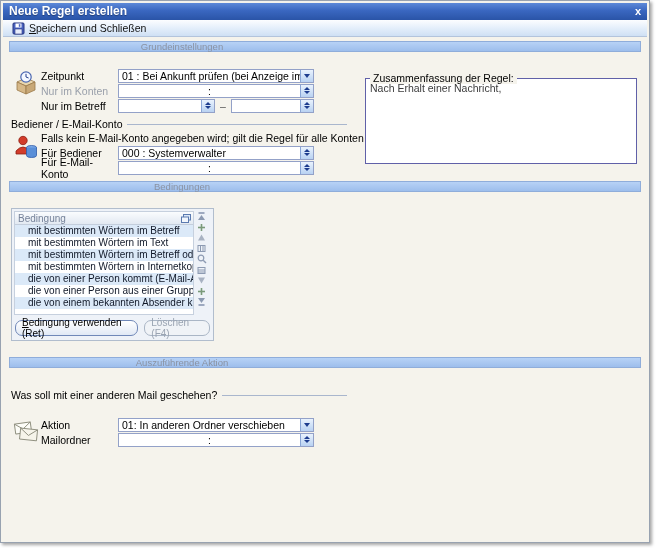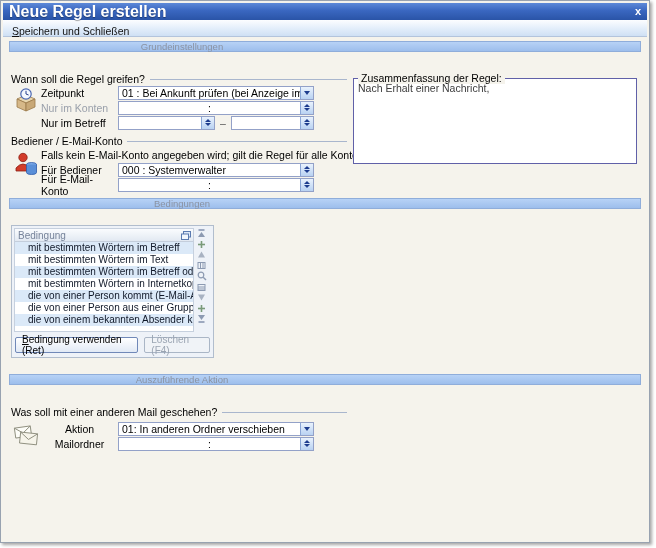--- a/index.html
+++ b/index.html
@@ -9,29 +9,29 @@
     background:#f5f3ec; border:1px solid #98a2b0;
     box-shadow:2px 2px 3px rgba(0,0,0,.35);
     padding:2px;
   }
   
   .titlebar {
     height:17px; position:relative;
     background:linear-gradient(180deg,#5d89d8 0%, #3a67c0 45%, #2a54a7 100%);
     display:flex; align-items:center; padding:0 6px;
   }
-  .titlebar .title { color:#fff; font-size:16px; font-weight:bold; line-height:17px; text-shadow:0 1px 1px rgba(0,0,0,.35); }
+  .titlebar .title { color:#fff; font-size:12px; font-weight:bold; line-height:17px; text-shadow:0 1px 1px rgba(0,0,0,.35); }
   .titlebar .close { position:absolute; right:6px; top:0; color:#fff; font-size:11px; font-weight:bold; line-height:17px; cursor:default; }
   
   .toolbar {
     height:17px; display:flex; align-items:center; padding-left:5px;
     background:linear-gradient(180deg,#fcfdff 0%, #e2edfa 55%, #cfe0f4 100%);
     border-bottom:1px solid #b3c4dc;
   }
-  .tbtn { display:flex; align-items:center; gap:4px; height:15px; padding:0 4px;flex-direction:column; }
+  .tbtn { display:flex; align-items:center; gap:4px; height:15px; padding:0 4px; }
   .tbtn .lbl { font-size:10.5px; color:#111; display:inline-block; }
   .tbtn .lbl::first-letter { text-decoration:underline; }
   
   .secbar {
     height:11px; margin:4px 6px 16px 6px; position:relative;
     background:linear-gradient(180deg,#b7d2f6 0%, #9dbeec 100%);
     border:1px solid #8fadda;
   }
   .secbar span {
     position:absolute; left:172px; transform:translateX(-50%);
@@ -62,47 +62,47 @@
   }
   .arr-dn { width:0; height:0; border-left:3.5px solid transparent; border-right:3.5px solid transparent; border-top:4px solid #1d3c8e; }
   .tri-up { width:0; height:0; border-left:3px solid transparent; border-right:3px solid transparent; border-bottom:3.5px solid #1d3c8e; }
   .tri-dn { width:0; height:0; border-left:3px solid transparent; border-right:3px solid transparent; border-top:3.5px solid #1d3c8e; }
   .zwrap { display:flex; align-items:center; width:196px; }
   .zwrap .field.a { width:97px; }
   .zwrap .field.b { width:83px; }
   .zwrap .sep { width:16px; text-align:center; font-size:10.5px; color:#555; }
   .hint { font-size:10.5px; color:#000; margin:2px 0 1px 0; white-space:nowrap; }
   
-  .sumbox { position:relative; margin:10px 2px 0 4px; height:86px; background:#fff; border:1px solid #6060a8; }
+  .sumbox { position:relative; margin:10px 2px 0 16px; height:86px; background:#fff; border:1px solid #6060a8; }
   .sumlegend { position:absolute; top:-7px; left:4px; background:#f5f3ec; padding:0 3px; font-size:10.5px; color:#000; }
   .sumtext { font-size:10.5px; color:#3c3c3c; padding:3px 4px; }
   
   .listpanel { margin:6px 0 0 8px; width:203px; border:1px solid #b1bdcd; background:#eef2f8; padding:2px; }
   .listwrap { display:flex; }
   .list { width:180px; height:104px; background:#fff; border:1px solid #c6d0de; overflow:hidden; }
   .listhead {
     height:13px; display:flex; align-items:center; justify-content:space-between; padding:0 2px 0 3px;
     background:linear-gradient(180deg,#fafcfe 0%, #e2e9f2 100%); border-bottom:1px solid #c4cedc;
     font-size:10px; color:#76839a;gap:16px;
   }
   .lrow { height:12px; line-height:12px; font-size:10px; color:#101828; padding-left:13px; white-space:nowrap; overflow:hidden; }
   .lrow:nth-child(even) { background:#dbe9f8; }
   .strip { width:15px; display:flex; flex-direction:column; align-items:center; padding-top:1px; gap:1.5px; }
   .strip svg { display:block; }
   .btnrow { display:flex; gap:6px; padding:5px 1px 2px 1px; }
   .xbtn {
-    height:16px; display:flex; align-items:center; padding:0 6px; border-radius:2px;
+    height:16px; display:flex; align-items:center; padding:0 6px; border-radius:7px;
     border:1px solid #7088b8; background:linear-gradient(180deg,#ffffff 0%, #e1e9f5 100%);
     font-size:10px; color:#000;
   }
   .xbtn .lbl { display:inline-block; }
   .xbtn .lbl::first-letter { text-decoration:underline; }
   .xbtn.disabled { border-color:#aab6c6; background:#f0f3f7; color:#9aa4b2; }
   
-  .actgroup { margin-top:3px;text-align:center; }
+  .actgroup { margin-top:16px; }
   .spacer12 { height:12px; }
 </style>
 </head>
 <body>
 
 <div class="window">
 
   <div class="titlebar">
     <span class="title">Neue Regel erstellen</span>
     <span class="close">x</span>
@@ -119,24 +119,20 @@
       <span class="lbl">Speichern und Schließen</span>
     </div>
   </div>
 
   <div class="secbar">
     <span>Grundeinstellungen</span>
   </div>
 
   <div class="cols">
     <div class="leftcol">
-      <div class="grouphead">
-        <span>Wann soll die Regel greifen?</span>
-        <span class="line"></span>
-      </div>
 
       <div class="group">
         <svg class="gicon" width="26" height="26" viewBox="0 0 26 26">
           <polygon points="4,12 13,8 22,12 13,16" fill="#e8d6ae" stroke="#9a7a4a" stroke-width="0.8"></polygon>
           <polygon points="4,12 13,16 13,24 4,20" fill="#d6b888" stroke="#9a7a4a" stroke-width="0.8"></polygon>
           <polygon points="22,12 13,16 13,24 22,20" fill="#c8a877" stroke="#9a7a4a" stroke-width="0.8"></polygon>
           <circle cx="13" cy="7" r="5.2" fill="#f4f8ff" stroke="#4a66b0" stroke-width="1.2"></circle>
           <line x1="13" y1="7" x2="13" y2="3.8" stroke="#28408c" stroke-width="1"></line>
           <line x1="13" y1="7" x2="15.6" y2="8" stroke="#28408c" stroke-width="1"></line>
         </svg>

